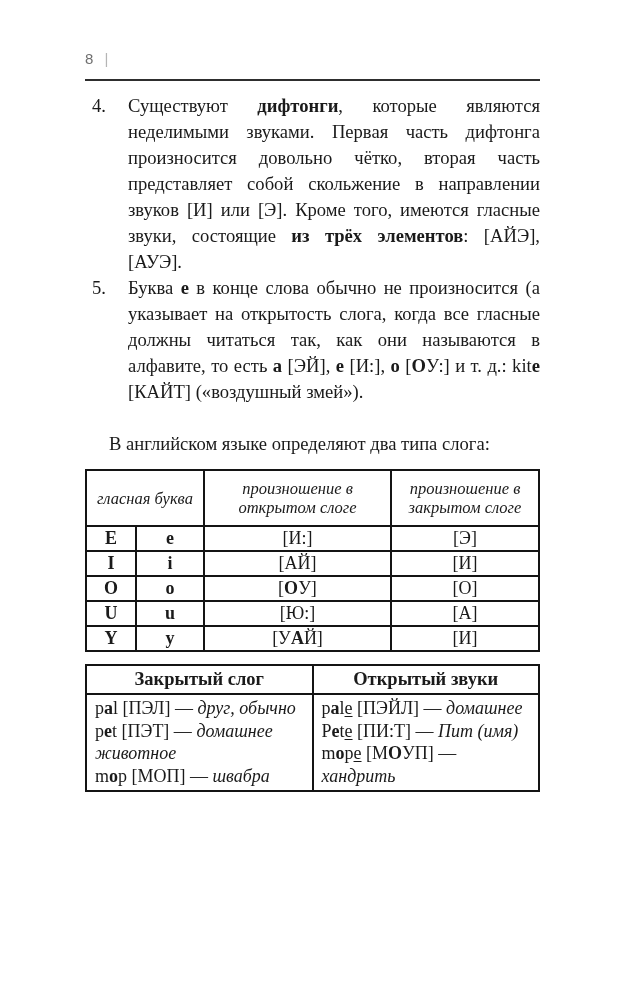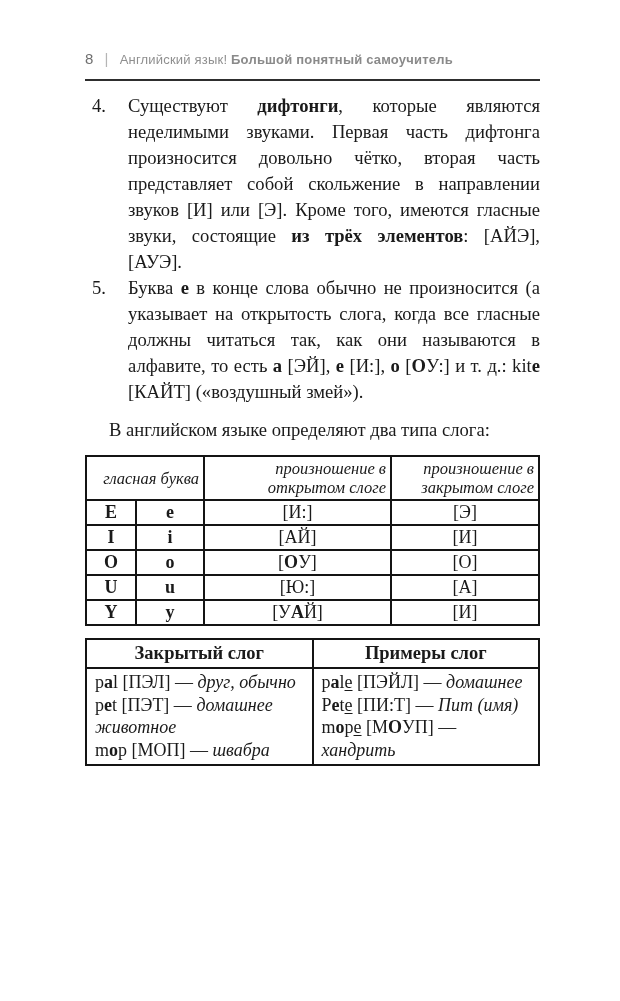--- a/index.html
+++ b/index.html
@@ -27,49 +27,48 @@
   .hdr .pn{font-size:15px;color:#6f6f6f;}
   .hdr .sep{margin:0 11px;color:#b5b5b5;font-size:15px;}
   .hdr .ttl .r-b{font-weight:bold;color:#8a8a8a;}
 
   
   .bodytext{font-size:18.6px;line-height:26px;text-align:justify;}
   .numlist{margin-top:12px;}
   .li{display:flex;}
   .li .num{flex:none;width:43px;padding-left:7px;box-sizing:border-box;}
   .li .txt{flex:1;}
-  .blk{margin-top:12px;}
+  .blk{margin-top:26px;}
   .indent{text-indent:24px;}
 
   
   table{border-collapse:collapse;width:100%;margin-top:12px;}
   td,th{border:2px solid #141414;padding:0 4px;}
   .vtab th{
     font-style:italic;font-weight:normal;
-    font-size:16.5px;line-height:19px;padding:2px 4px;text-align:right;
+    font-size:16.5px;line-height:19px;padding:8px 4px;text-align:center;
   }
   .vtab td{font-size:18px;line-height:23px;text-align:center;}
   .vtab .ltr{font-weight:bold;}
 
   
   .xtab th{font-size:18.5px;line-height:27px;text-align:center;font-weight:bold;border-radius:8px;}
   .xtab td{font-size:18px;line-height:22.5px;vertical-align:top;padding:2px 6px 3px 8px;}
   .xtab .line{white-space:normal;}
 
   .extitle{margin-top:26px;}
 </style>
 </head>
 <body>
 
 <div class="page">
 
   <div class="hdr">
     <span class="pn">8</span>
     <span class="sep">|</span>
-    <span class="ttl"><span class="r-n">Английский язык! </span><span class="r-b">Большой понятный самоучитель</span></span>
   </div>
 
   <div class="bodytext numlist">
     <div class="li">
       <span class="num">4.</span>
       <span class="txt"><span class="r-n">Существуют </span><span class="r-b">дифтонги</span><span class="r-n">, которые являются неделимыми звуками. Первая часть дифтонга произносится довольно чётко, вторая часть представляет собой скольжение в направлении звуков [И] или [Э]. Кроме того, имеются гласные звуки, состоящие </span><span class="r-b">из трёх элементов</span><span class="r-n">: [АЙЭ], [АУЭ].</span></span>
     </div>
     <div class="li">
       <span class="num">5.</span>
       <span class="txt"><span class="r-n">Буква </span><span class="r-b">е</span><span class="r-n"> в конце слова обычно не произносится (а указывает на открытость слога, когда все гласные должны читаться так, как они называются в алфавите, то есть </span><span class="r-b">а</span><span class="r-n"> [ЭЙ], </span><span class="r-b">е</span><span class="r-n"> [И:], </span><span class="r-b">о</span><span class="r-n"> [</span><span class="r-b">О</span><span class="r-n">У:] и т. д.: kit</span><span class="r-b">е</span><span class="r-n"> [КАЙТ] («воздушный змей»).</span></span>
@@ -131,21 +130,21 @@
 
 
   <table class="xtab">
     <colgroup>
         <col style="width:50%">
         <col>
       </colgroup>
     <thead>
       <tr>
         <th>Закрытый слог</th>
-        <th>Примеры слог</th>
+        <th>Открытый звуки</th>
       </tr>
     </thead>
     <tbody>
       <tr>
         <td>
             <div class="line"><span class="r-n">p</span><span class="r-b">a</span><span class="r-n">l [ПЭЛ] — </span><span class="r-i">друг, обычно</span></div>
             <div class="line"><span class="r-n">p</span><span class="r-b">e</span><span class="r-n">t [ПЭТ] — </span><span class="r-i">домашнее животное</span></div>
             <div class="line"><span class="r-n">m</span><span class="r-b">o</span><span class="r-n">p [МОП] — </span><span class="r-i">швабра</span></div>
           </td>
         <td>

